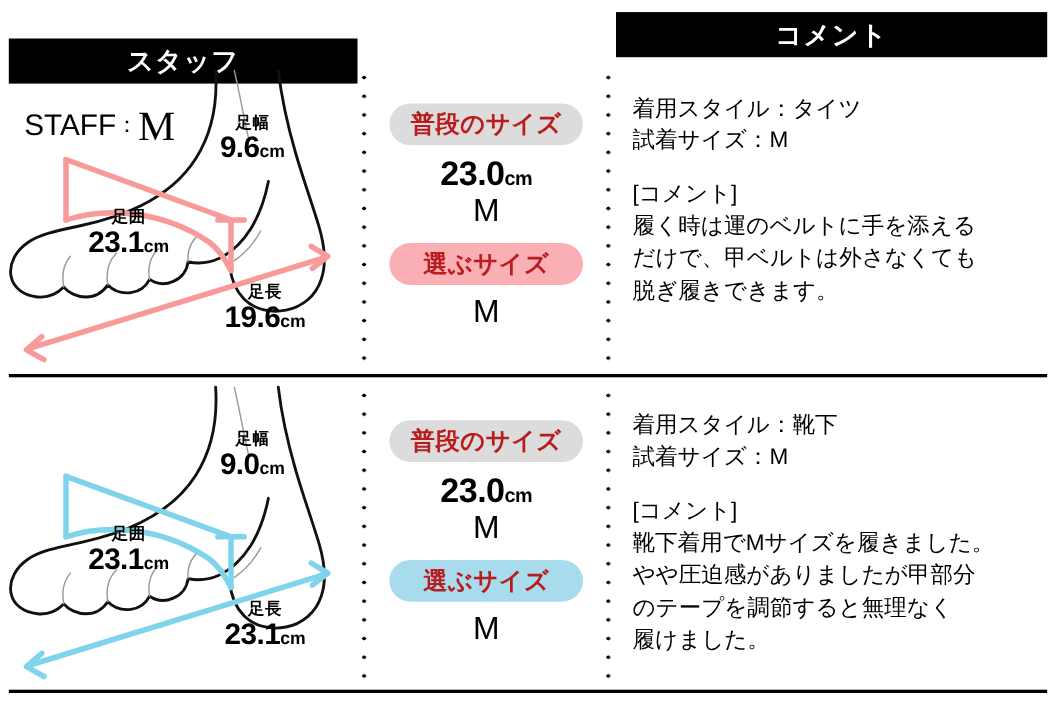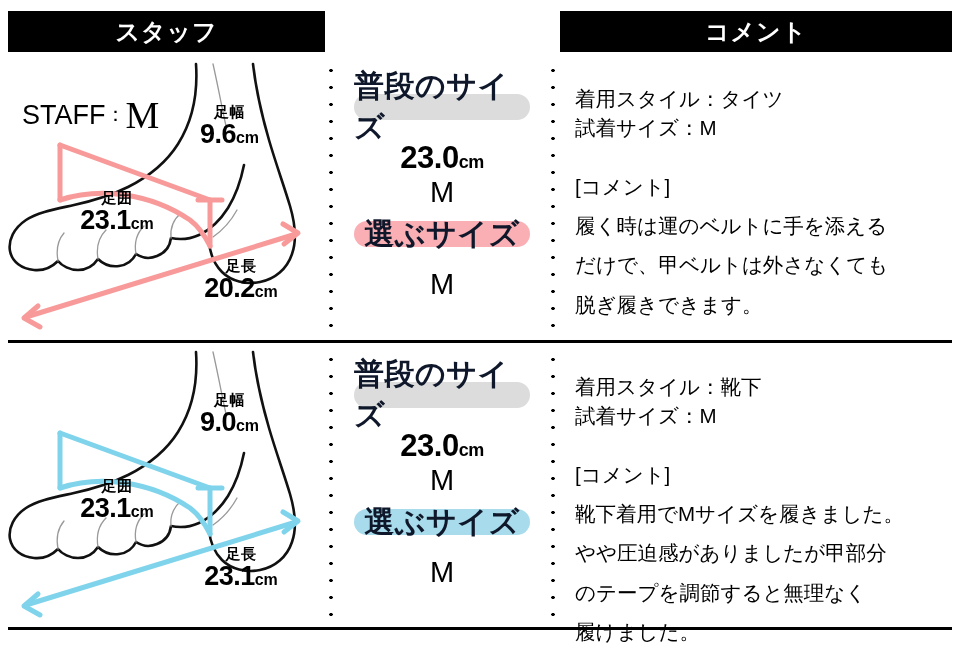--- a/index.html
+++ b/index.html
@@ -35,21 +35,21 @@
     height: 41px;
     background: #000000;
     color: #ffffff;
     display: flex;
     align-items: center;
     justify-content: center;
     font-size: 24px;
     font-weight: bold;
     letter-spacing: 1px;
   }
-  .hdr-staff   { left: 8px;   width: 317px; }
+  .hdr-staff   { left: 8px;   width: 317px; margin-top: 24px; }
   .hdr-size    { left: 332px; width: 221px; }
   .hdr-comment { left: 560px; width: 392px; }
 
   
   .vdots {
     position: absolute;
     width: 4px;
     background-image: radial-gradient(circle, #000 1.6px, rgba(0,0,0,0) 1.9px);
     background-size: 4px 17px;
     background-repeat: repeat-y;
@@ -153,29 +153,29 @@
   .meas-width  { left: 172px; top: 44px;  width: 115px; }
   .meas-girth  { left: 52px;  top: 130px; width: 130px; }
   .meas-length { left: 176px; top: 198px; width: 130px; }
 
   
   .pill {
     position: absolute;
     left: 50%;
     transform: translateX(-50%);
     width: 176px;
-    height: 26px;
+    height: 38px;
     border-radius: 19px;
     display: flex;
     align-items: center;
     justify-content: center;
-    font-size: 30px;
+    font-size: 22px;
     font-weight: bold;
     letter-spacing: 0.5px;
-    color: #0f172a;
+    color: #b91c1c;
   }
   .pill-usual  { top: 38px; }
   .pill-choose { top: 165px; }
 
   .size-val {
     position: absolute;
     left: 0;
     width: 100%;
     text-align: center;
     white-space: nowrap;
@@ -210,21 +210,21 @@
     font-size: 20.5px;
     line-height: 1.42;
     letter-spacing: 0px;
   }
   .comment-meta p,
   .comment-body p {
     margin: 0;
     white-space: nowrap;
   }
   .comment-gap { height: 20px; }
-  .comment-body p { white-space: nowrap; margin-top: 10px; }
+  .comment-body p { white-space: nowrap; }
 </style>
 </head>
 <body>
 
 <div class="table-root">
 
   <div class="header-row">
     <div class="hdr hdr-staff">
       <span>スタッフ</span>
     </div>
@@ -296,21 +296,21 @@
         <span class="m-val"><span>9.6</span><span class="m-unit">cm</span></span>
       </div>
 
       <div class="meas meas-girth">
         <span class="m-name">足囲</span>
         <span class="m-val"><span>23.1</span><span class="m-unit">cm</span></span>
       </div>
 
       <div class="meas meas-length">
         <span class="m-name">足長</span>
-        <span class="m-val"><span>20.2</span><span class="m-unit">cm</span></span>
+        <span class="m-val"><span>19.6</span><span class="m-unit">cm</span></span>
       </div>
     </div>
 
     <div class="cell-size">
       <div class="pill pill-usual" style="background:#DCDCDC">
         <span>普段のサイズ</span>
       </div>
       <div class="size-val size-cm">
         <span>23.0</span><span class="unit">cm</span>
       </div>

